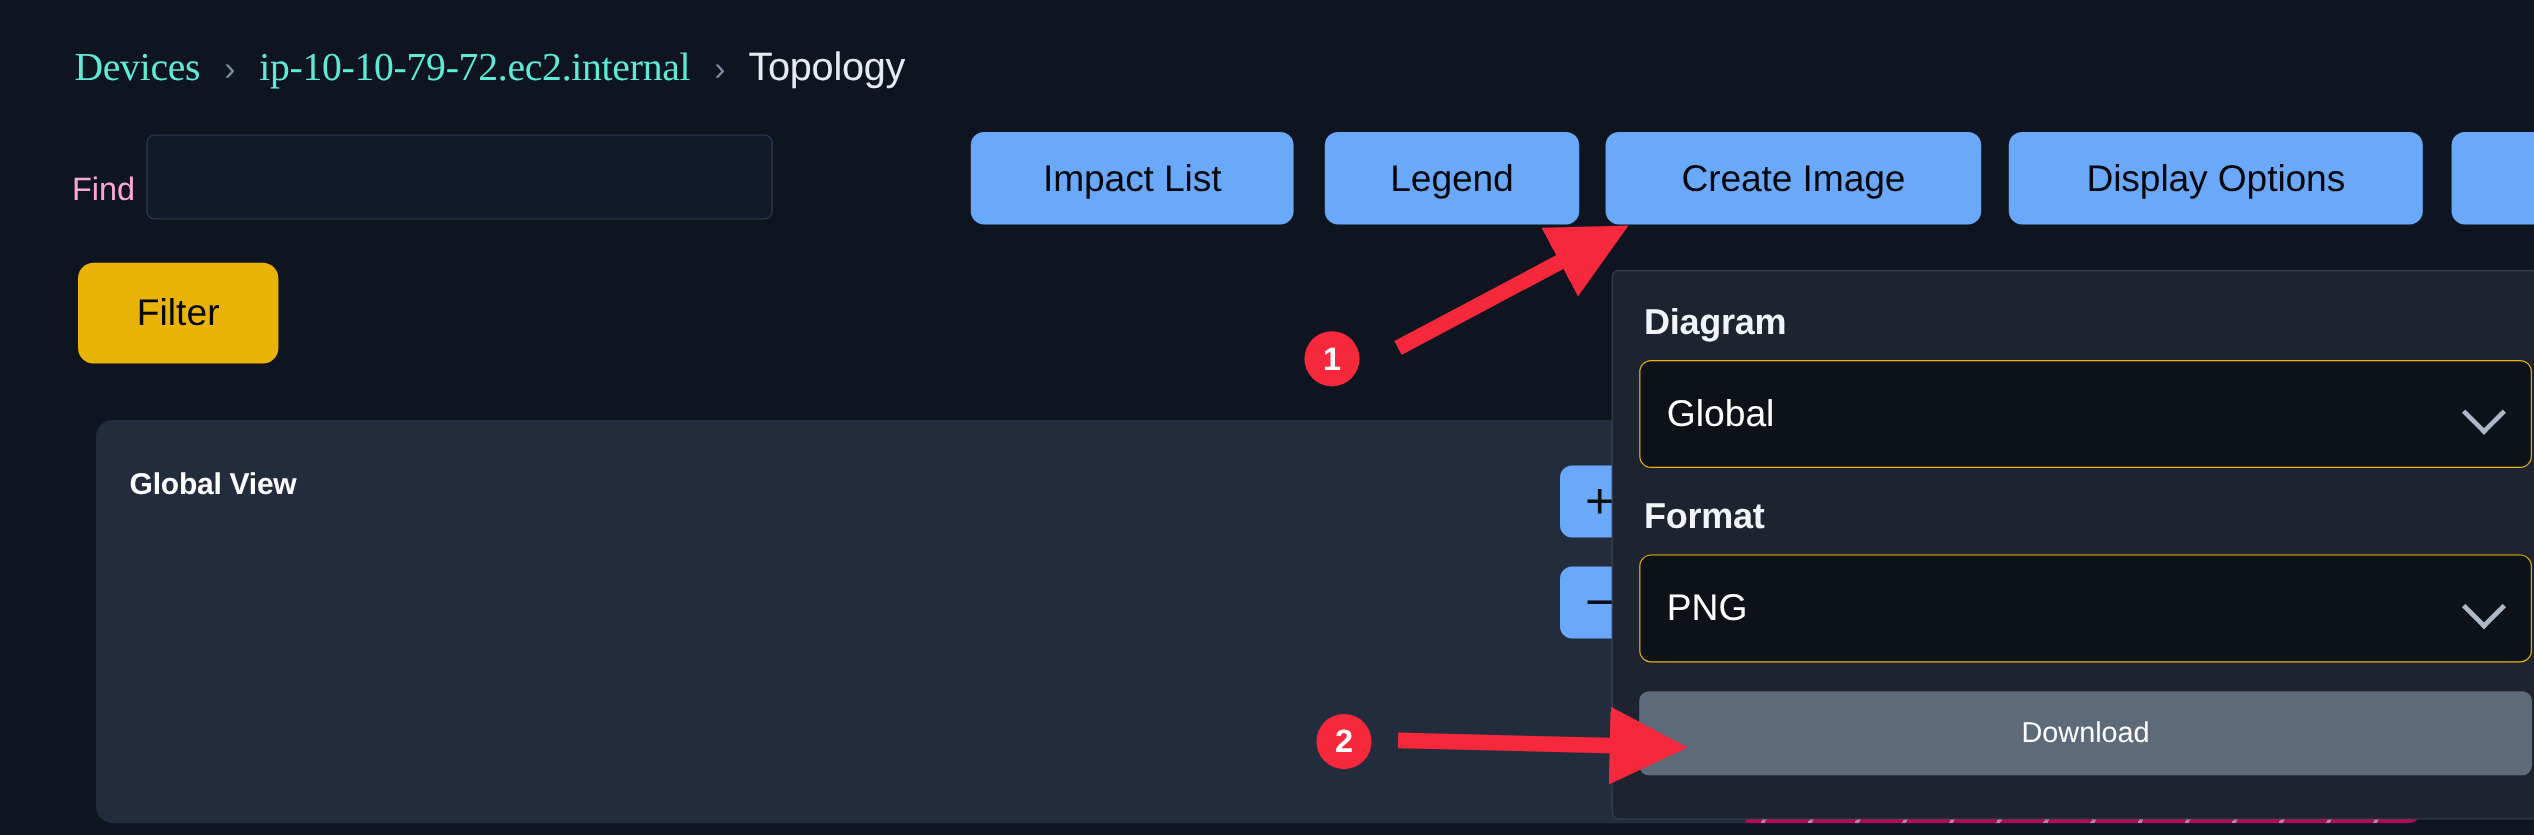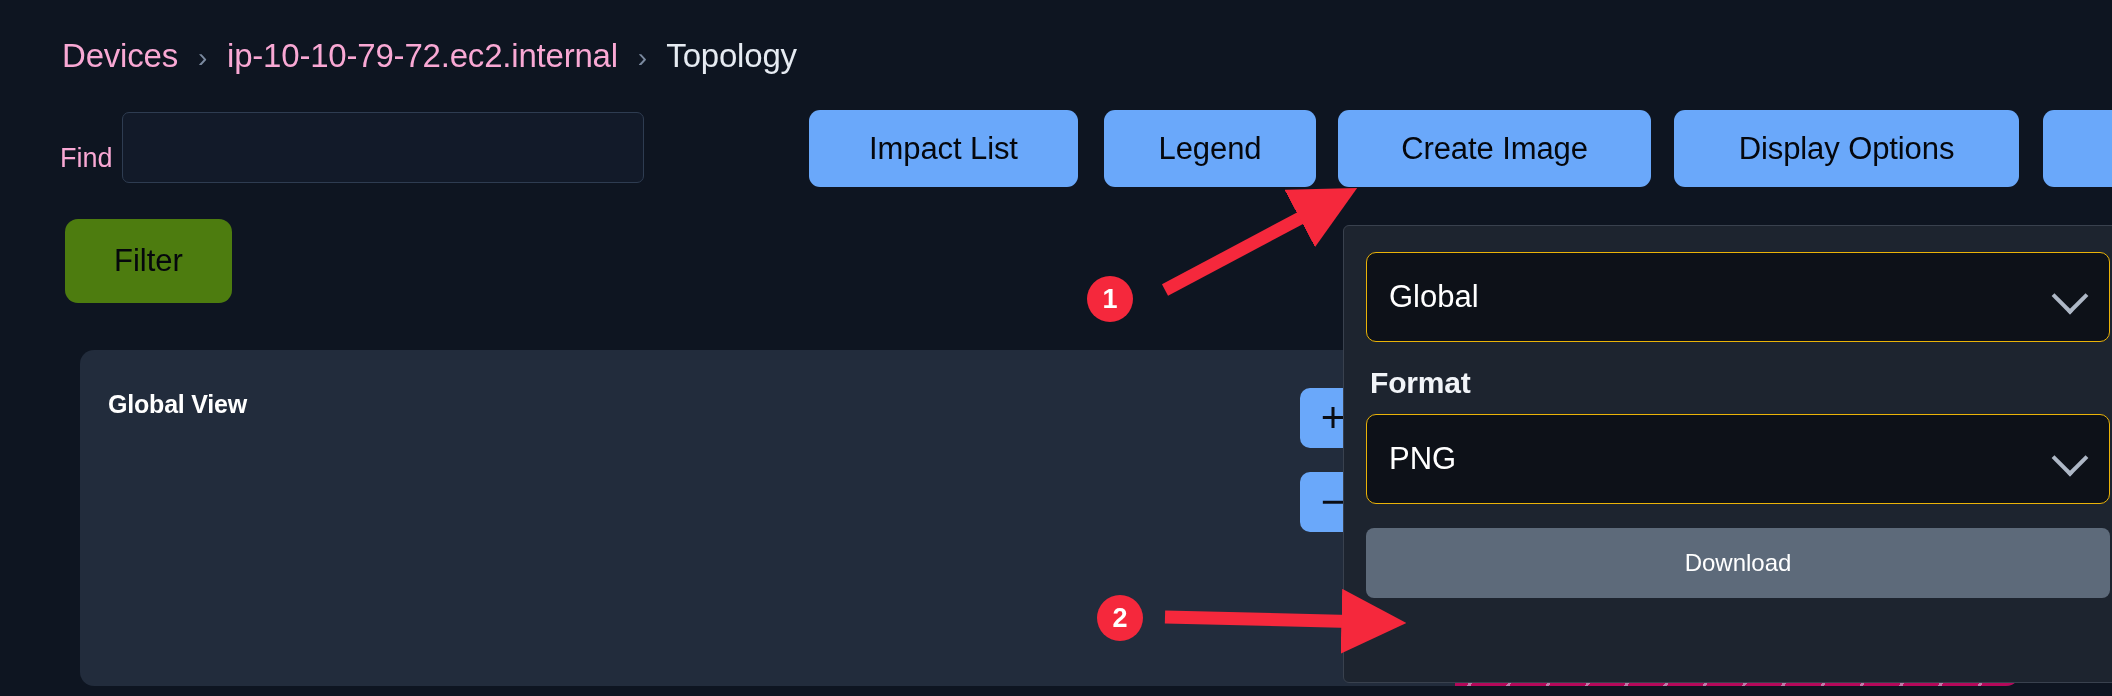--- a/index.html
+++ b/index.html
@@ -21,22 +21,23 @@
   #breadcrumb {
     position: absolute;
     left: 62px;
     top: 36px;
     font-size: 33px;
     line-height: 40px;
     letter-spacing: -0.2px;
     white-space: nowrap;
   }
   #breadcrumb .crumb-link {
-    color: #f9a8d4;
-    cursor: pointer;
+    color: #5eead4;
+    cursor: pointer;
+    font-family: Liberation Serif, serif;
   }
   #breadcrumb .crumb-current {
     color: #e6ebf2;
   }
   #breadcrumb .crumb-sep {
     color: #7b8aa0;
     margin: 0 11px;
     font-size: 28px;
   }
 
@@ -83,21 +84,21 @@
     justify-content: center;
     cursor: pointer;
     padding: 0;
   }
   #btn-filter {
     position: absolute;
     left: 65px;
     top: 219px;
     width: 167px;
     height: 84px;
-    background: #4d7c0f;
+    background: #eab308;
     color: #05070c;
     border: none;
     border-radius: 13px;
     font-size: 31px;
     font-family: "Liberation Sans", sans-serif;
     display: flex;
     align-items: center;
     justify-content: center;
     cursor: pointer;
   }
@@ -270,20 +271,21 @@
 <div id="view-card">
   <div id="view-card-title">Global View</div>
   <div id="hatch-band"></div>
 </div>
 
 <button class="zoom-btn" id="zoom-in">+</button>
 <button class="zoom-btn" id="zoom-out">−</button>
 
 <div id="create-image-panel">
 
+  <div class="panel-label">Diagram</div>
   <div class="panel-select">
     <span class="sel-value">Global</span>
     <span class="chev"></span>
   </div>
 
   <div class="panel-label">Format</div>
   <div class="panel-select">
     <span class="sel-value">PNG</span>
     <span class="chev"></span>
   </div>

